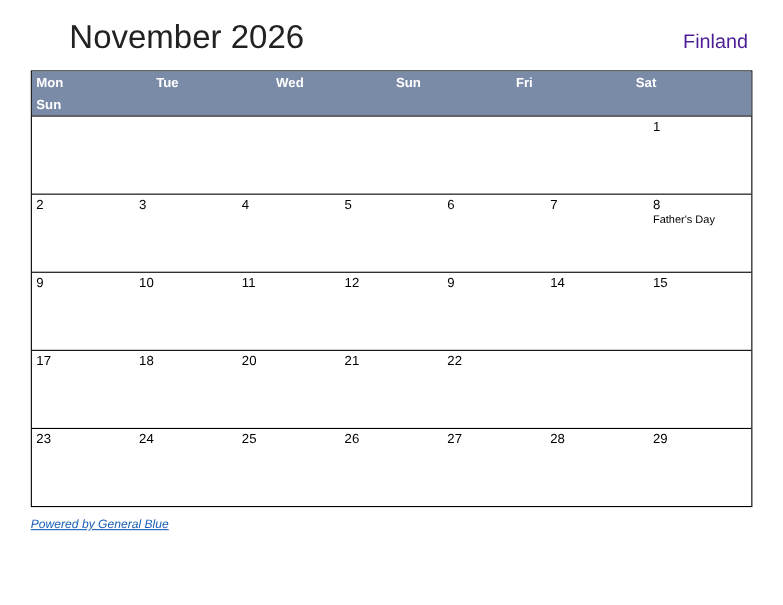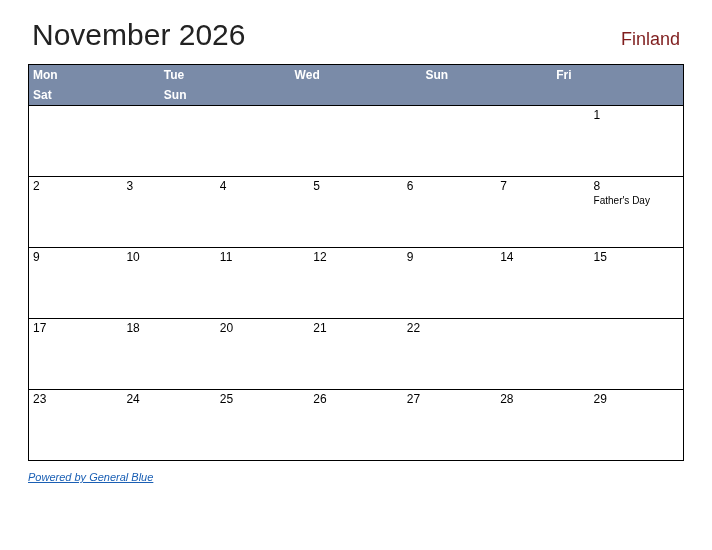--- a/index.html
+++ b/index.html
@@ -10,37 +10,38 @@
       height: 550px;
       padding: 18px 28px 10px 28px;
       position: relative;
     }
     .header {
       display: flex;
       justify-content: space-between;
       align-items: baseline;
       margin-bottom: 12px;
       padding: 0 4px;
+      margin-left: 31px;
     }
     .title {
       font-size: 30px;
       font-weight: normal;
       color: #222;
     }
     .region {
       font-size: 18px;
-      color: #7f1d1d;
+      color: #4c1d95;
     }
     .calendar {
       border: 1px solid #000;
       width: 100%;
     }
     .weekday-row {
       display: grid;
-      grid-template-columns: repeat(5, 1fr);
+      grid-template-columns: repeat(6, 1fr);
       background: #7a8ba8;
     }
     .weekday-cell {
       color: #fff;
       font-size: 12px;
       font-weight: bold;
       padding: 3px 4px;
     }
     .week-row {
       display: grid;

